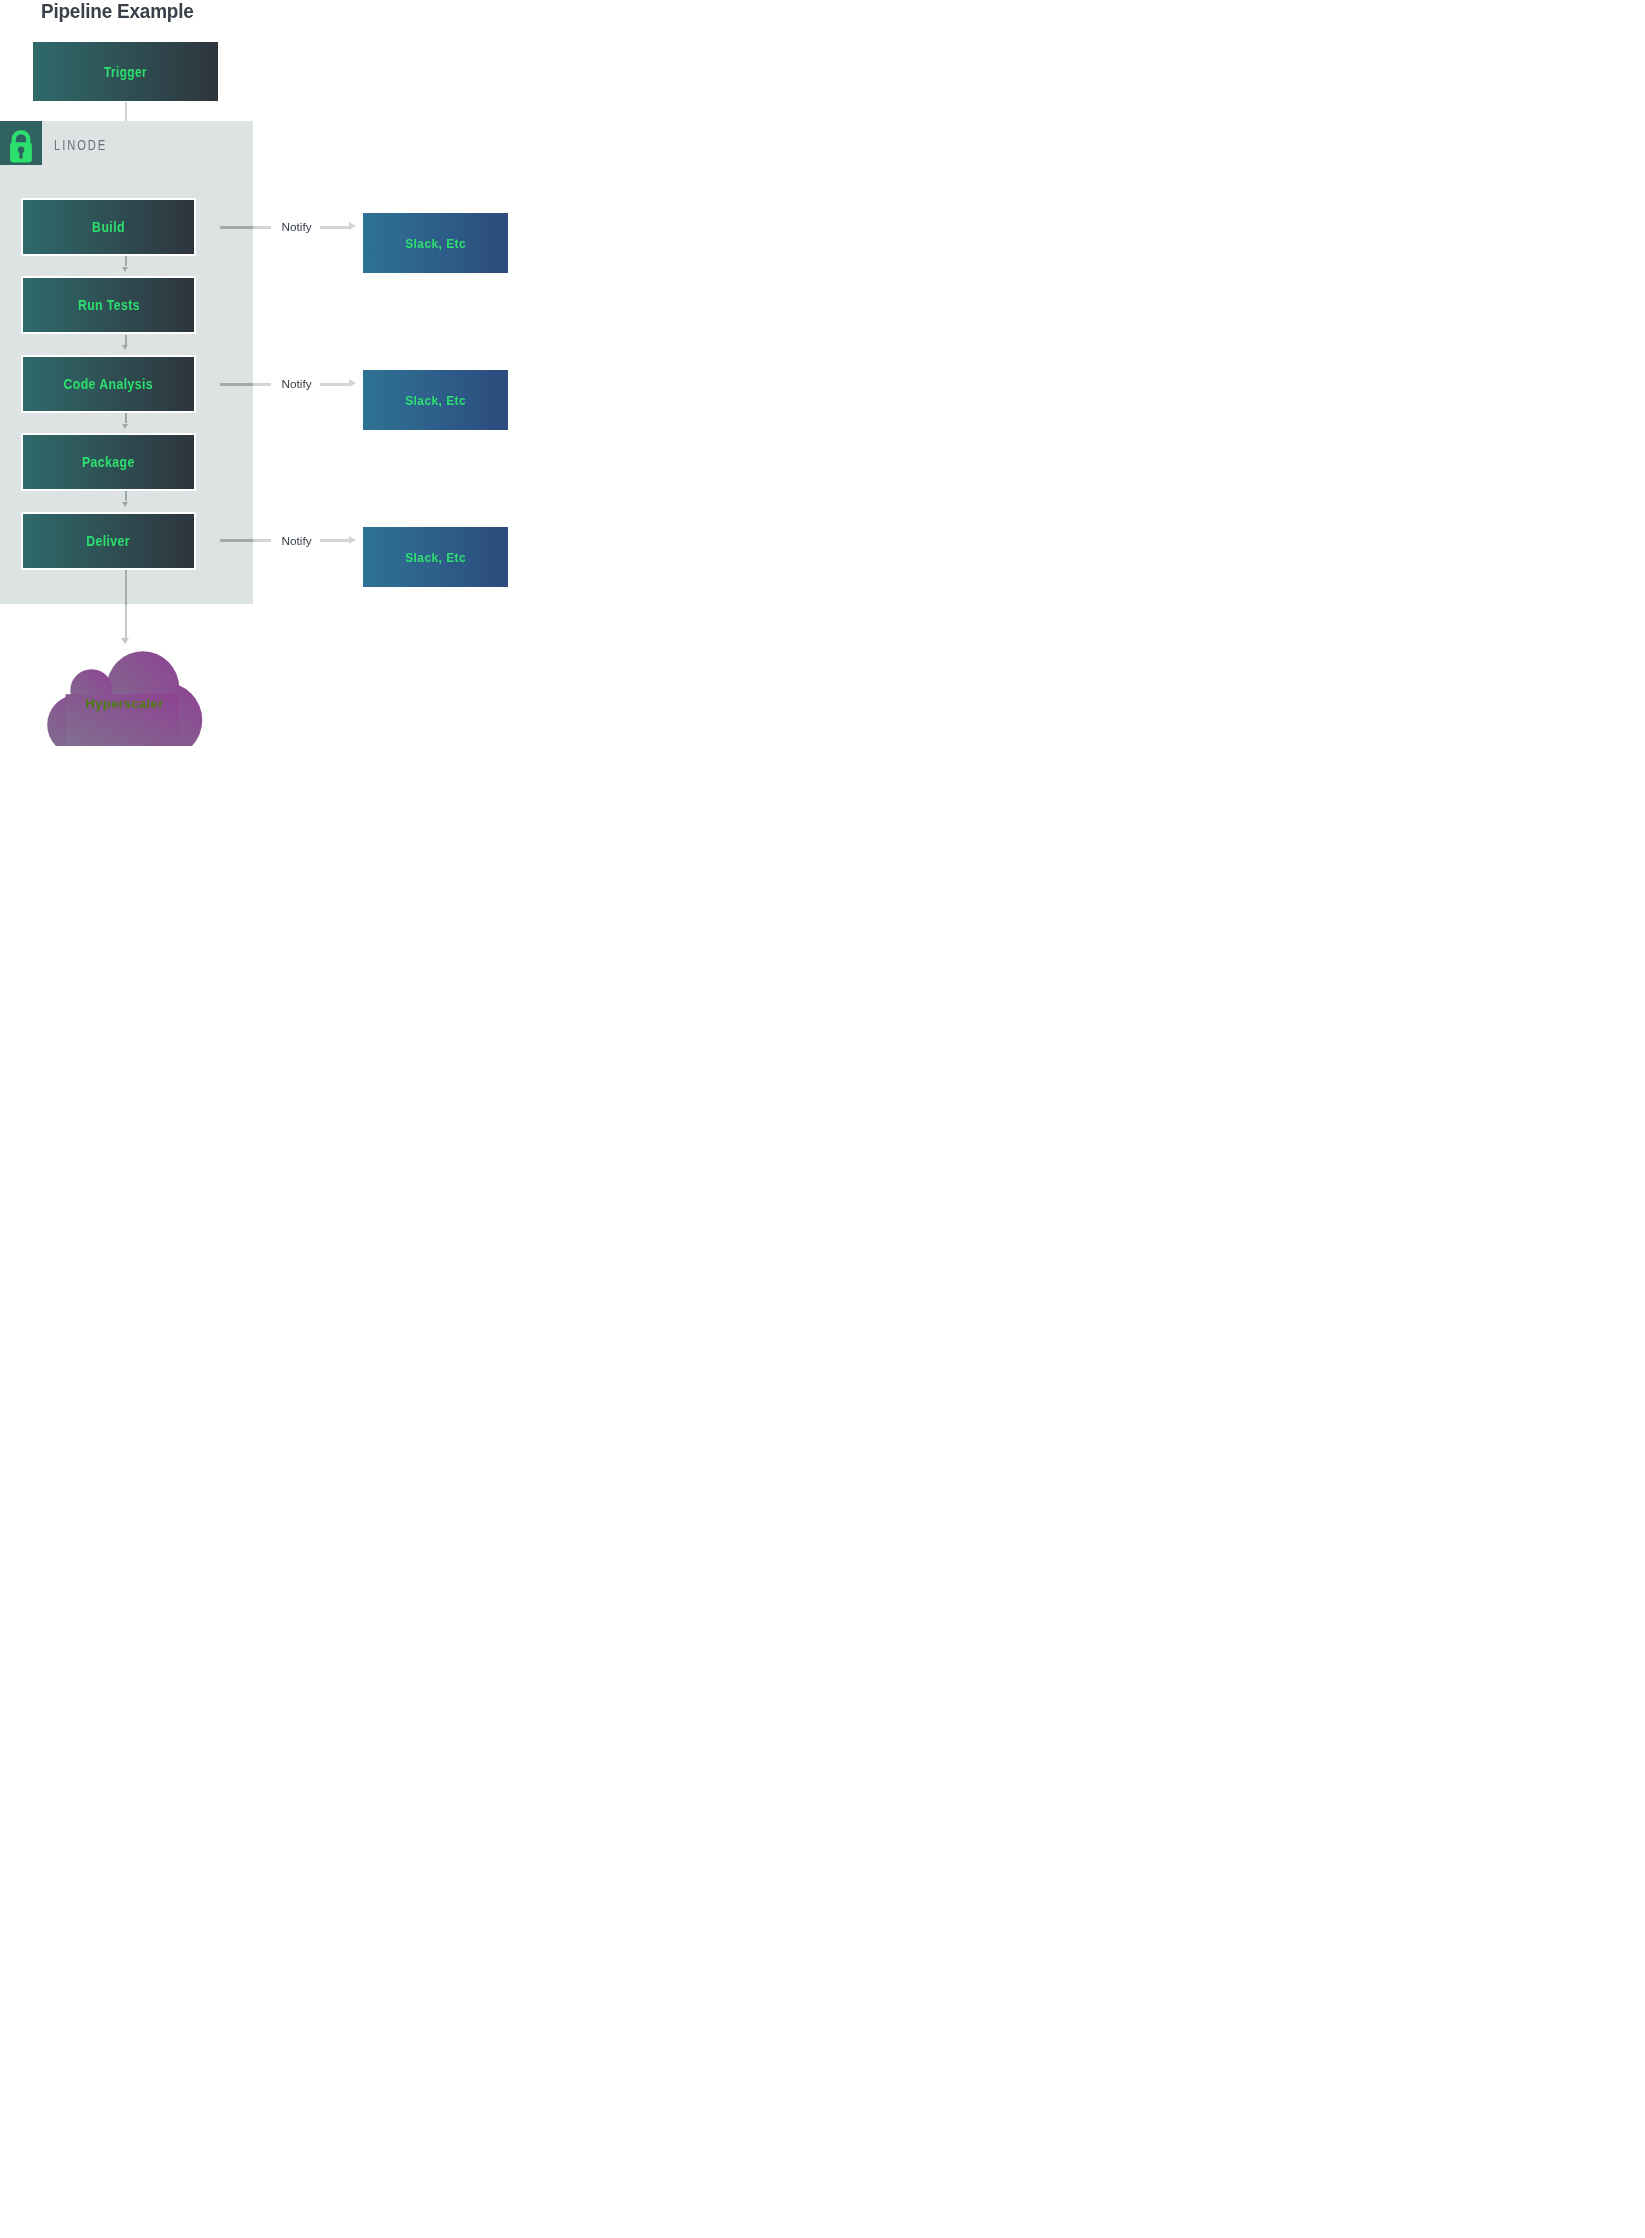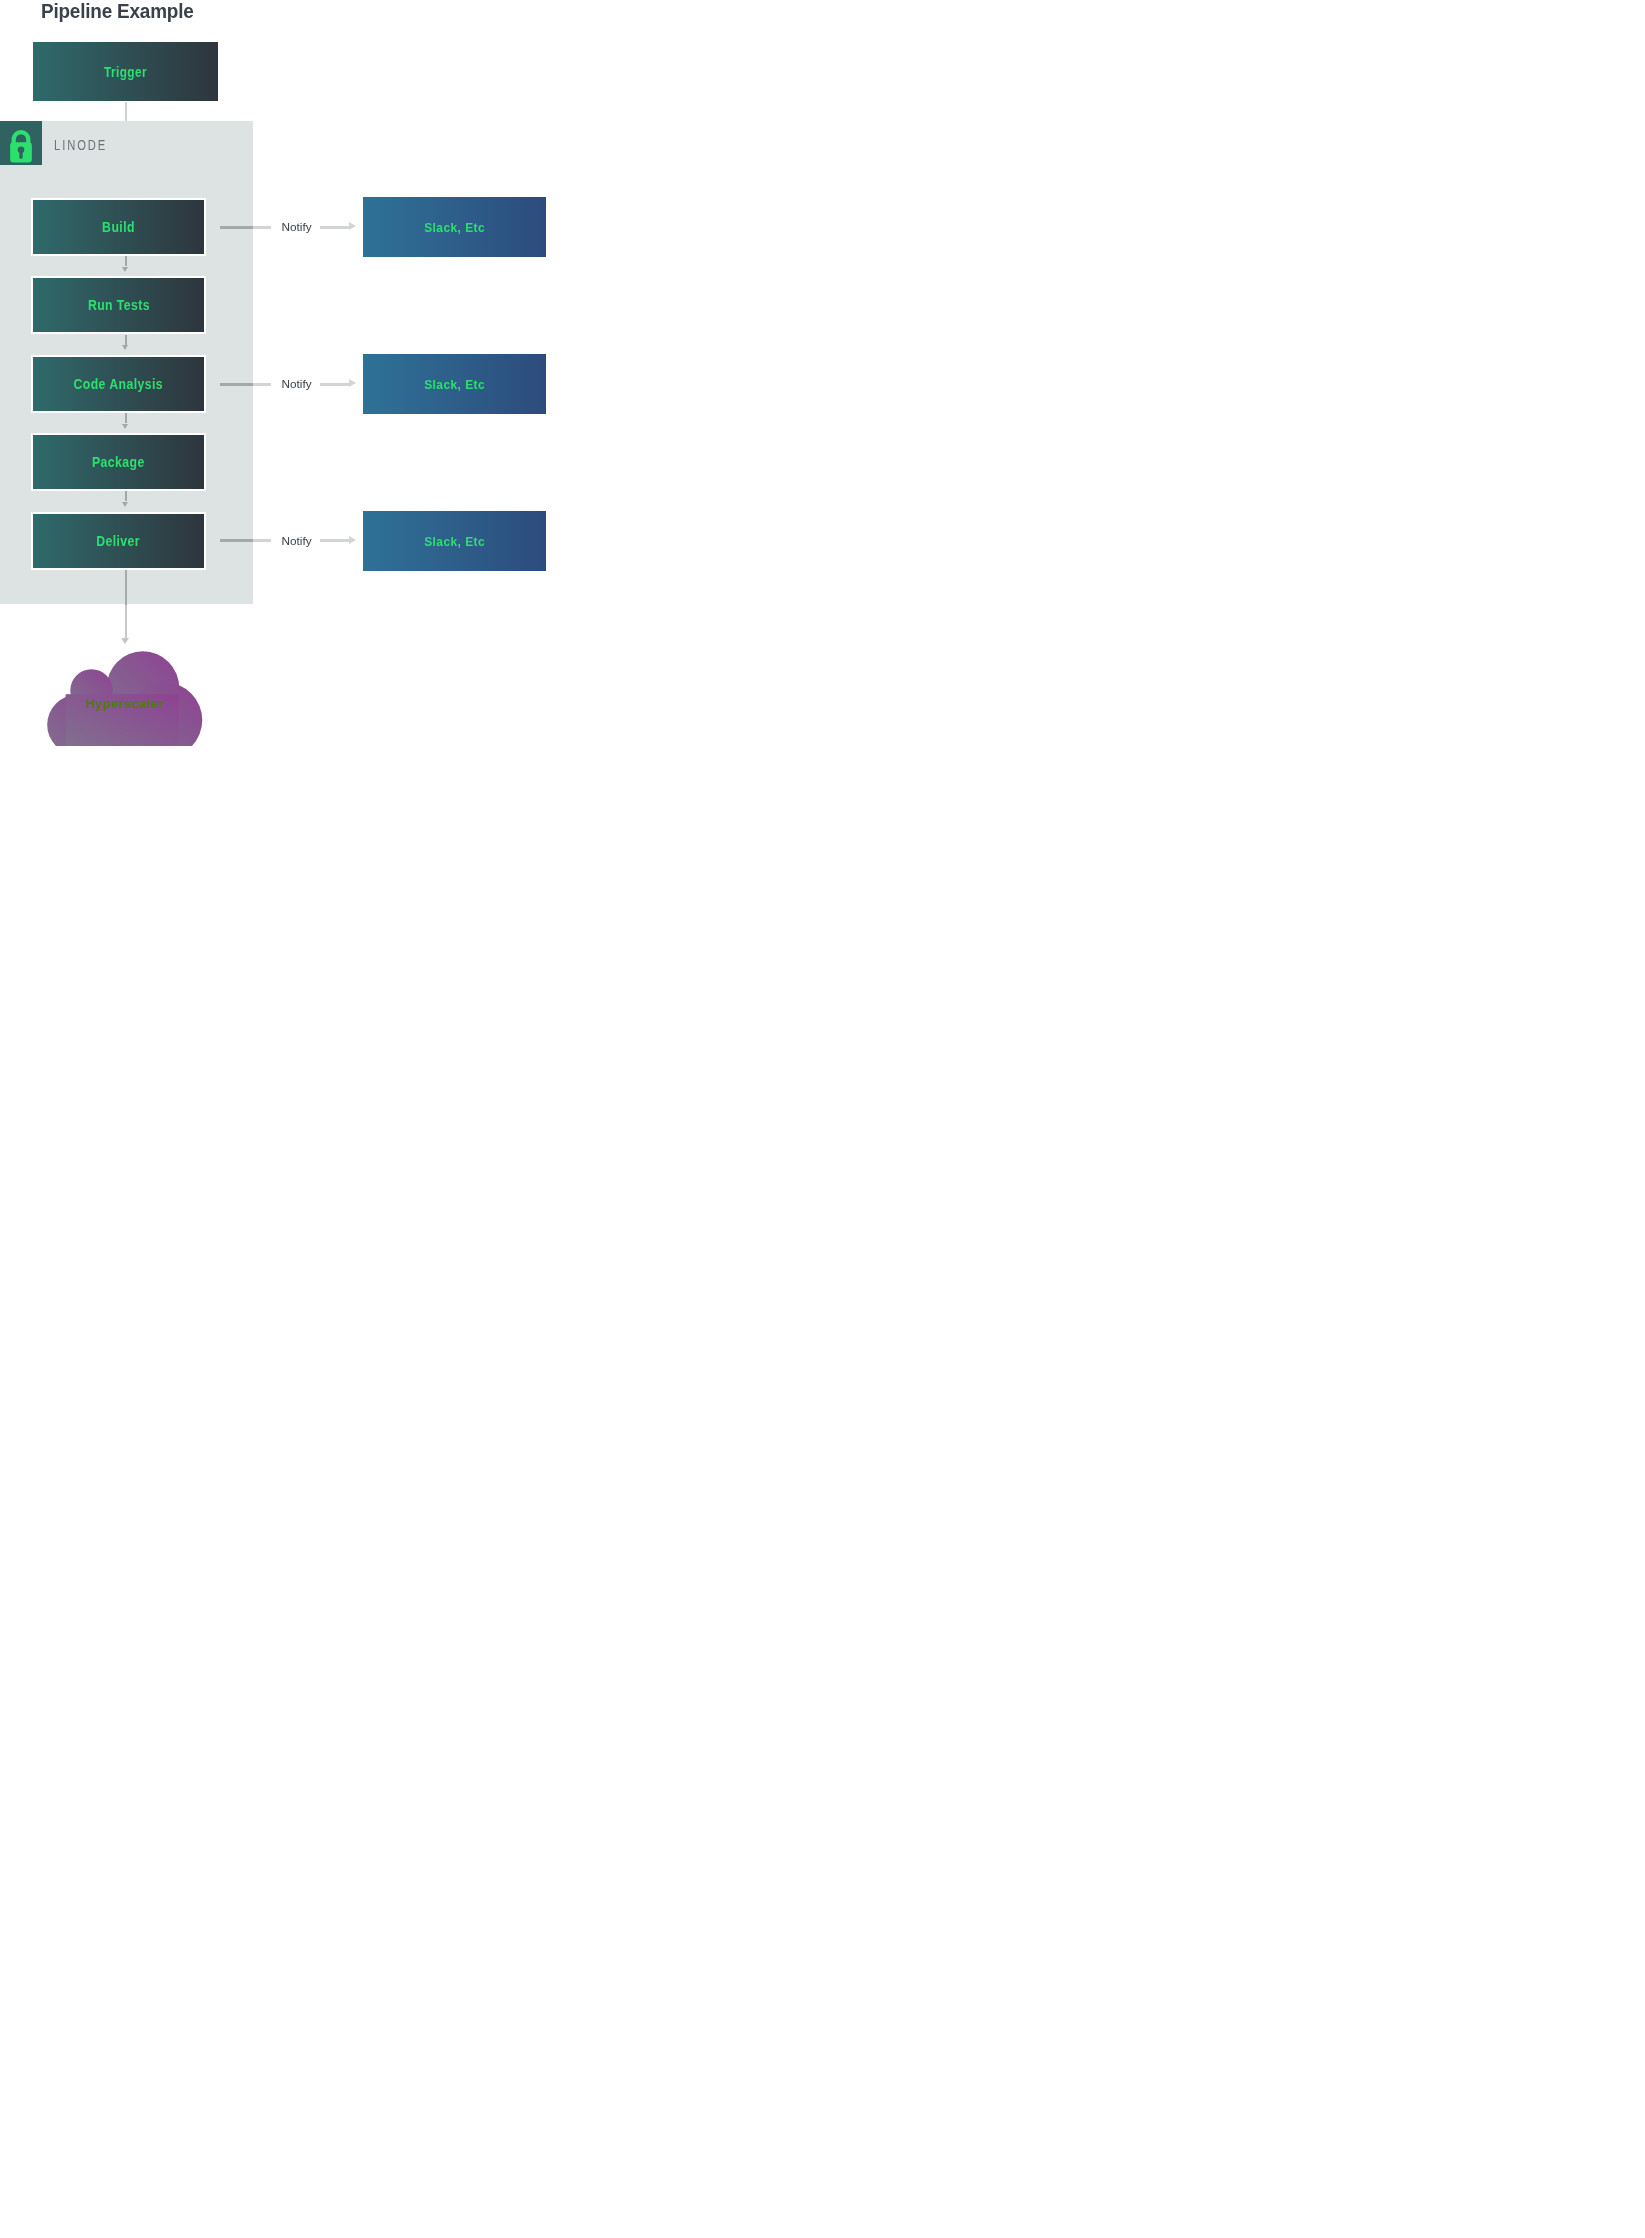--- a/index.html
+++ b/index.html
@@ -7,21 +7,21 @@
         font-family:"Liberation Sans",sans-serif;}
   .abs{position:absolute;}
 
   .title{left:41px;top:0;font-size:21px;line-height:1;font-weight:700;color:#3a414a;
          letter-spacing:-0.2px;transform:scaleX(0.9);transform-origin:left top;white-space:nowrap;}
 
   
   .trigger-box{left:33px;top:42px;width:185px;height:59px;
                background:linear-gradient(90deg,#2f6a6b,#2e353d);
                display:flex;align-items:center;justify-content:center;}
-  .stage-outer{left:31px;width:175px;height:58px;background:#ffffff;}
+  .stage-outer{left:21px;width:175px;height:58px;background:#ffffff;}
   .stage-inner{position:absolute;left:2.4px;top:2.4px;right:2.4px;bottom:2.4px;
                background:linear-gradient(90deg,#2f6a6b,#2e353d);
                display:flex;align-items:center;justify-content:center;}
   .node-label{font-size:14.6px;font-weight:700;letter-spacing:0.5px;color:#2ce06e;
               transform:scaleX(0.84);white-space:nowrap;}
   .trigger-label{font-size:14px;}
 
   
   .container-bg{left:0;top:121px;width:253px;height:483px;background:#dde3e3;}
   .lock-square{left:0;top:121px;width:42px;height:44px;background:#306261;}
@@ -49,23 +49,23 @@
   .notify-connector{left:220px;width:51px;height:2.8px;
                     background:linear-gradient(90deg,#a0aaa9 0 64%,#d2d5d5 64%);}
   .notify-word{left:277px;width:39px;text-align:center;font-size:11.8px;line-height:14px;
                color:#3a414a;white-space:nowrap;}
   .notify-arrow-line{left:320px;width:29px;height:2.8px;background:#d2d5d5;}
   .notify-arrow-head{left:349px;width:0;height:0;
                      border-top:4.7px solid transparent;border-bottom:4.7px solid transparent;
                      border-left:7px solid #d2d5d5;}
 
   
-  .slack-box{left:363px;width:183px;height:60px;
+  .slack-box{left:363px;width:145px;height:60px;
              background:linear-gradient(90deg,#2e7296,#2d4b7d);
-             display:flex;align-items:center;justify-content:center;}
+             display:flex;align-items:center;justify-content:center;margin-top:16px;}
   .slack-label{font-size:13.6px;font-weight:700;letter-spacing:0.5px;color:#2ce06e;
                transform:scaleX(0.88);white-space:nowrap;}
 
   
   .cloud-svg{left:42px;top:647px;}
   .cloud-label{left:42px;top:698px;width:165px;text-align:center;font-size:12.7px;
                line-height:13px;font-weight:700;letter-spacing:0.5px;color:#4d7c0f;
                white-space:nowrap;}
 </style>
 </head>

